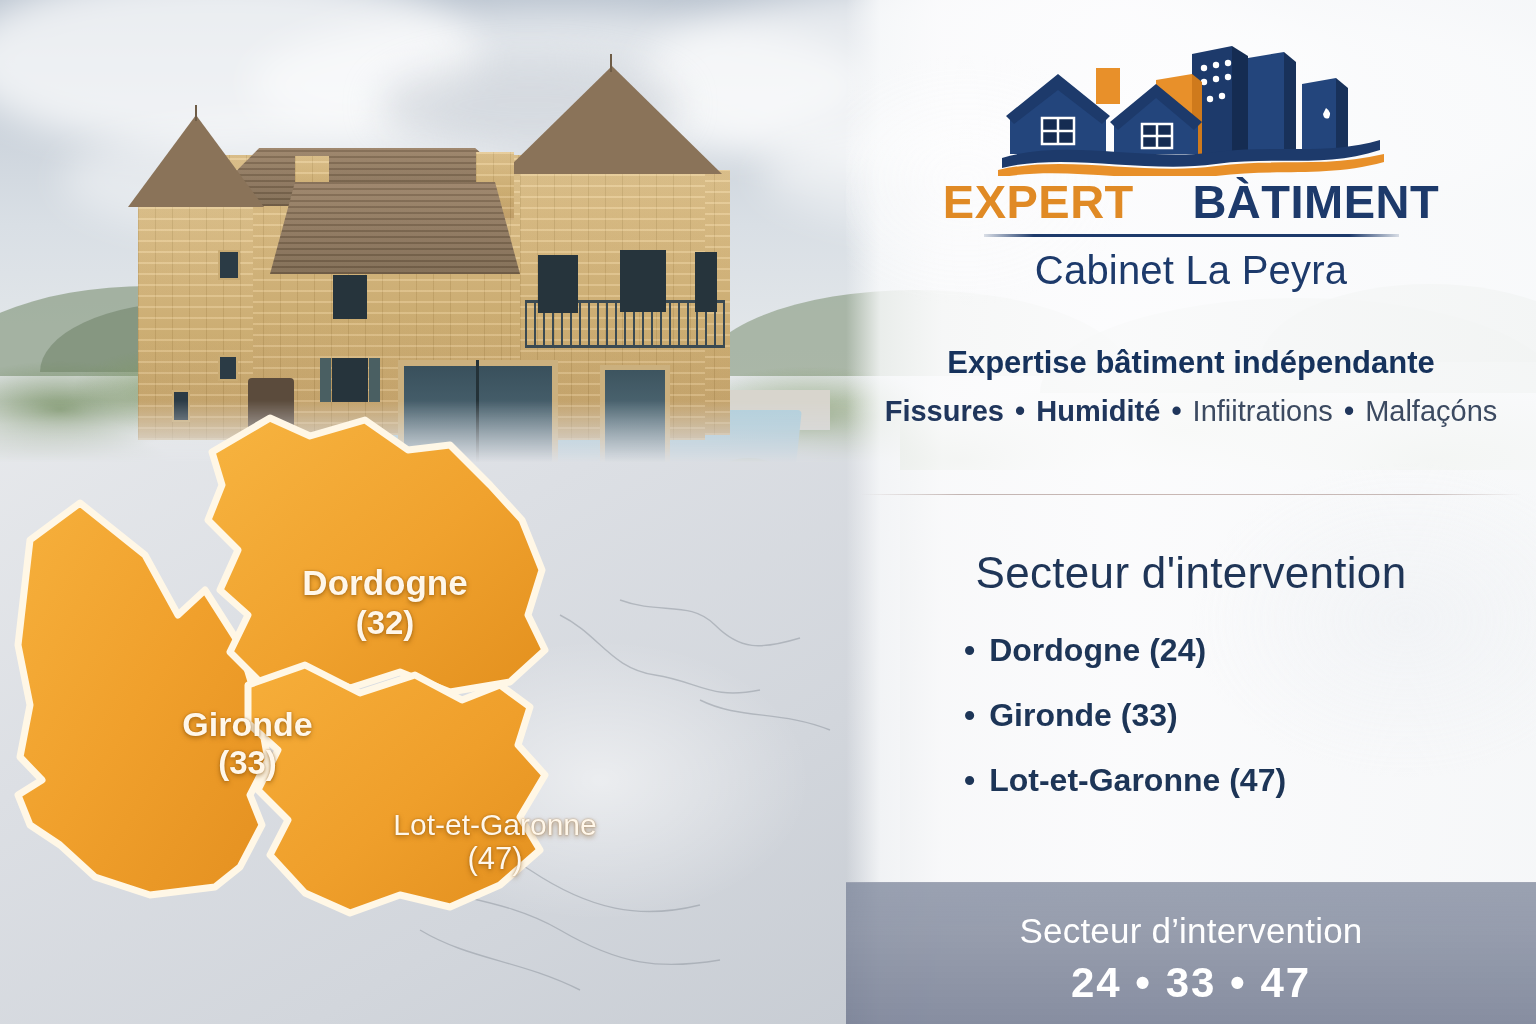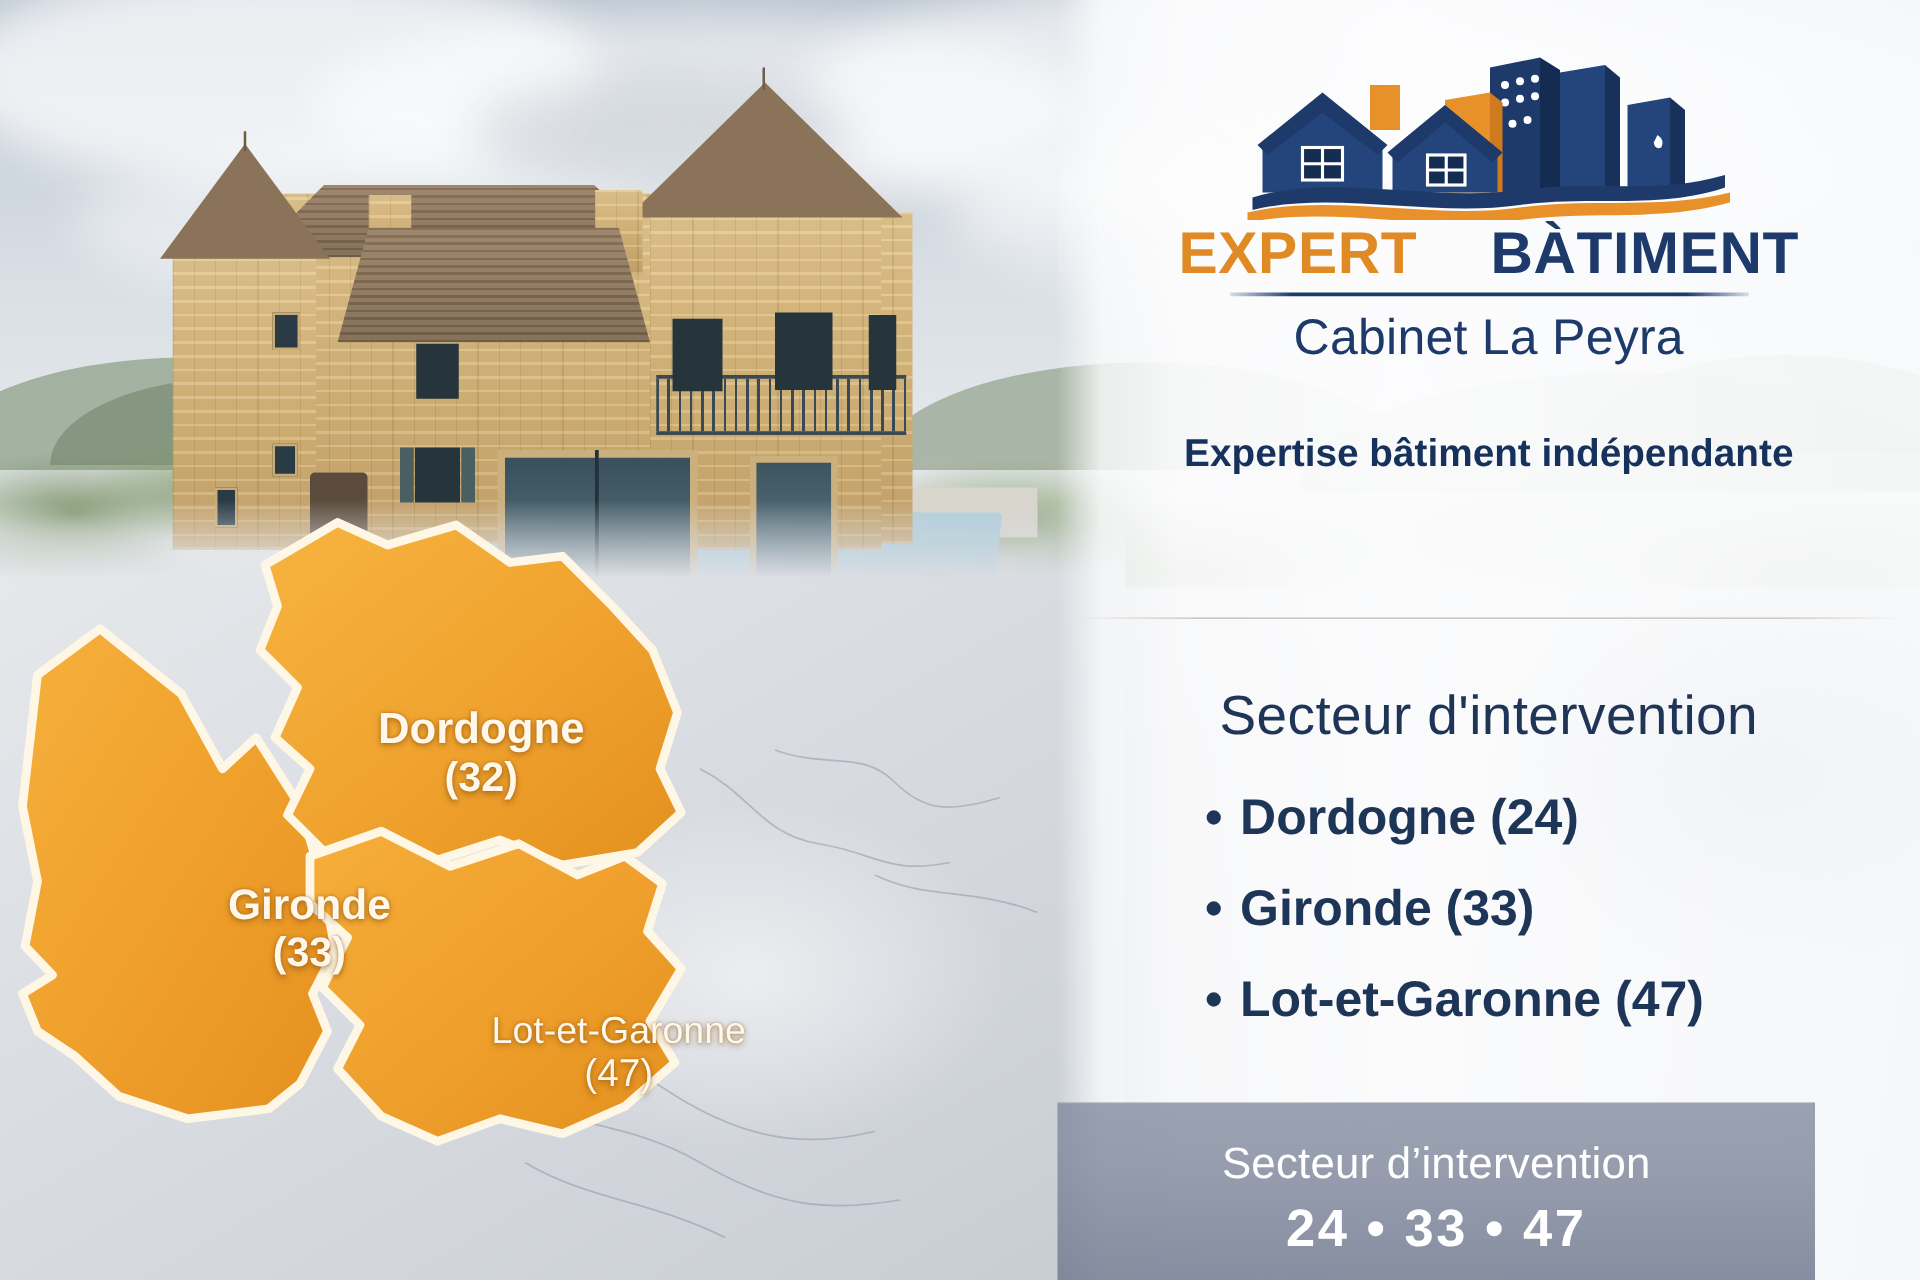--- a/index.html
+++ b/index.html
@@ -150,28 +150,28 @@
     background:linear-gradient(90deg,rgba(180,170,170,0),rgba(190,175,172,.9) 15%,
                rgba(198,180,176,.95) 50%,rgba(190,175,172,.85) 85%,rgba(180,170,170,0));
   }
 
   .sector{position:absolute;left:0;right:0;top:548px;}
   .sector-title{
     text-align:center;font-size:44px;color:#1f3557;letter-spacing:.3px;font-weight:normal;
   }
   .sector-list{margin:34px 0 0 0;padding:0;list-style:none;}
   .sector-list li{
-    font-size:40px;color:#1d3557;font-weight:bold;
+    font-size:32px;color:#1d3557;font-weight:bold;
     padding-left:118px;margin-bottom:28px;letter-spacing:0;
   }
   .sector-list li .bullet{display:inline-block;margin-right:14px;}
 
   
   .footer{
-    position:absolute;left:846px;top:882px;width:606px;height:142px;
+    position:absolute;left:846px;top:882px;width:690px;height:142px;
     background:linear-gradient(180deg,rgba(118,128,150,.72) 0%,rgba(126,134,154,.80) 35%,rgba(116,124,146,.86) 100%);
     text-align:center;color:#fff;
     border-top:1px solid rgba(255,255,255,.22);
   }
   .footer-line1{margin-top:28px;font-size:35px;font-weight:normal;letter-spacing:.2px;}
   .footer-line2{margin-top:8px;font-size:42px;font-weight:bold;letter-spacing:2px;}
 </style>
 </head>
 <body>
 
@@ -381,20 +381,29 @@
       <div class="logo-title">
         <span class="lt-orange">EXPERT</span>
         <span class="lt-navy">BÀTIMENT</span>
       </div>
       <div class="logo-rule"></div>
       <div class="logo-sub">Cabinet La Peyra</div>
     </div>
 
     <div class="tagline">
       <div class="tag1">Expertise bâtiment indépendante</div>
+      <div class="tag2">
+        <span class="b">Fissures</span>
+        <span class="dot">•</span>
+        <span class="b">Humidité</span>
+        <span class="dot">•</span>
+        <span class="n">Infiitrations</span>
+        <span class="dot">•</span>
+        <span class="n">Malfaçóns</span>
+      </div>
     </div>
 
     <div class="divider"></div>
 
     <div class="sector">
       <div class="sector-title">Secteur d'intervention</div>
       <ul class="sector-list">
         <li>
           <span class="bullet">•</span><span>Dordogne (24)</span>
         </li>

